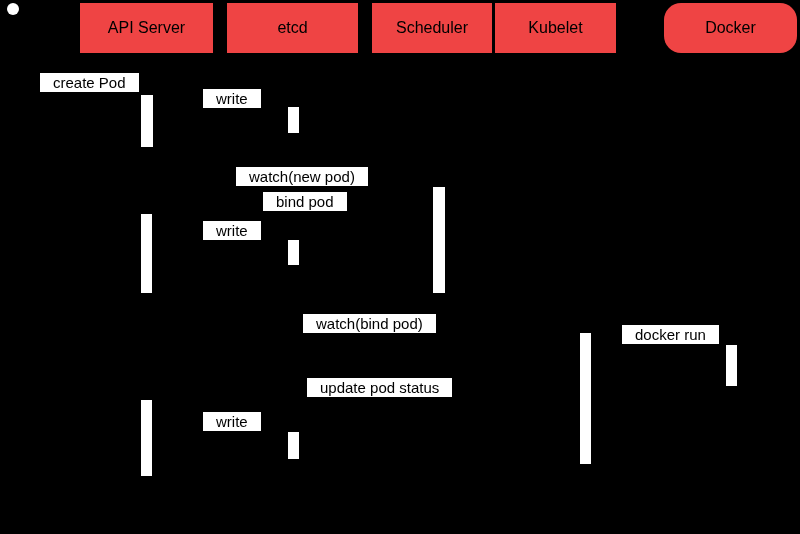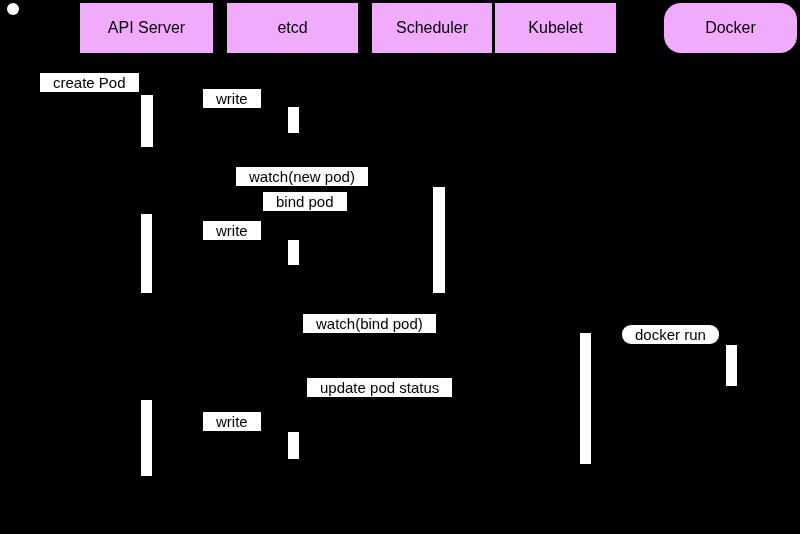--- a/index.html
+++ b/index.html
@@ -19,21 +19,21 @@
     position: absolute;
     left: 7px;
     top: 3px;
     width: 12px;
     height: 12px;
     border-radius: 50%;
     background: #ffffff;
   }
   .participant {
     position: absolute;
-    background: #f0abfc;
+    background: #ef4444;
     color: #000000;
     display: flex;
     align-items: center;
     justify-content: center;
     font-size: 16px;
     box-sizing: border-box;
   }
   .activation {
     position: absolute;
     background: #ffffff;
@@ -71,17 +71,17 @@
       <div class="activation" style="left: 141px; top: 400px; width: 11px; height: 76px;"></div>
       <div class="activation" style="left: 288px; top: 432px; width: 11px; height: 27px;"></div>
     </div>
   <div id="messages">
       <div class="msg" style="left: 40px; top: 73px;">create Pod</div>
       <div class="msg" style="left: 203px; top: 89px;">write</div>
       <div class="msg" style="left: 236px; top: 167px;">watch(new pod)</div>
       <div class="msg" style="left: 263px; top: 192px;">bind pod</div>
       <div class="msg" style="left: 203px; top: 221px;">write</div>
       <div class="msg" style="left: 303px; top: 314px;">watch(bind pod)</div>
-      <div class="msg" style="left: 622px; top: 325px; border-radius: 9px;">docker run</div>
+      <div class="msg" style="left: 622px; top: 325px;">docker run</div>
       <div class="msg" style="left: 307px; top: 378px;">update pod status</div>
       <div class="msg" style="left: 203px; top: 412px;">write</div>
     </div>
 </div>
 
 </body></html>

